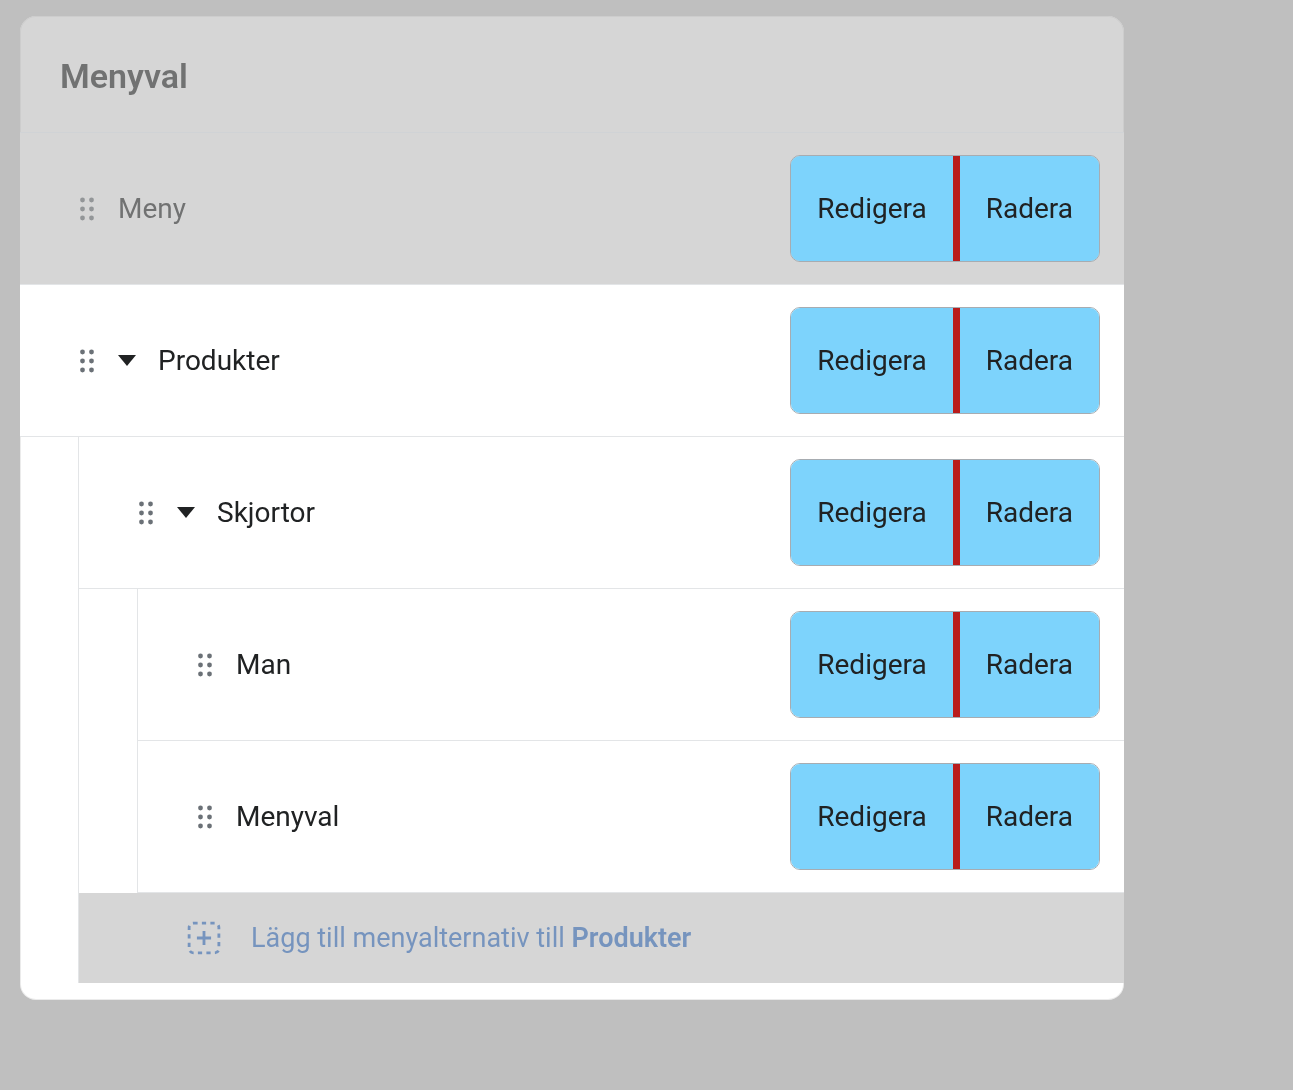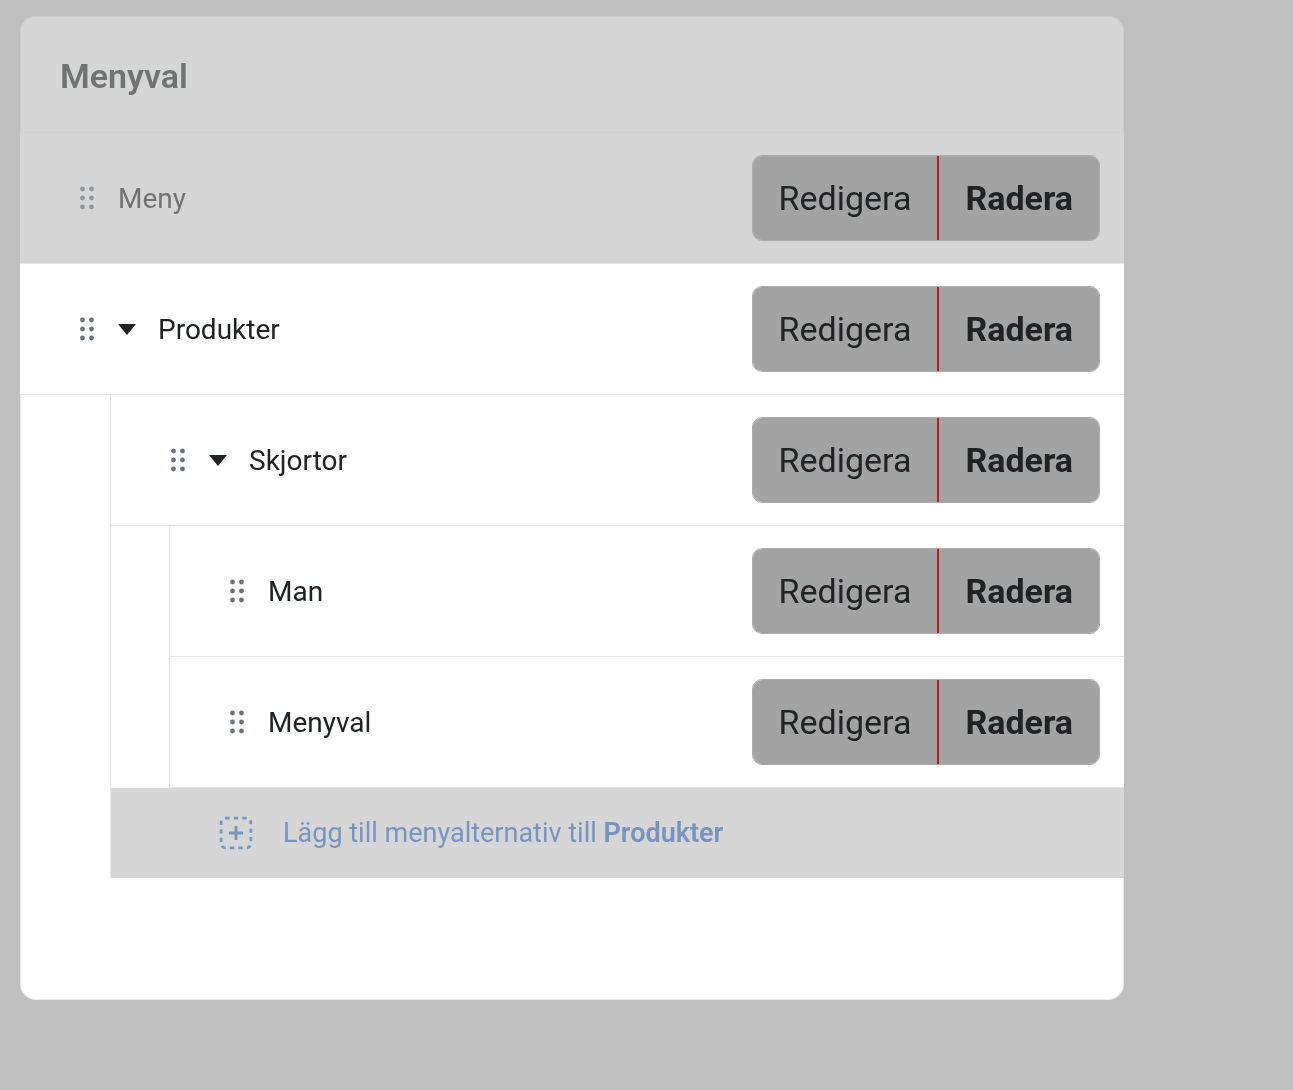--- a/index.html
+++ b/index.html
@@ -58,21 +58,21 @@
   }
   .row .left {
     display: flex;
     align-items: center;
     gap: 22px;
     font-size: 28px;
   }
   .indent-0 .left { padding-left: 58px; }
   .indent-1 .left { padding-left: 58px; }
 
-  .nest-wrap-1 { margin-left: 90px; border-left: 1px solid #e3e5e7; }
+  .nest-wrap-1 { margin-left: 58px; border-left: 1px solid #e3e5e7; }
   .nest-wrap-2 { margin-left: 58px; border-left: 1px solid #e3e5e7; }
 
   .drag {
     width: 18px;
     height: 24px;
     color: #6b7177;
     flex: 0 0 auto;
   }
   .caret {
     width: 0;
@@ -85,29 +85,29 @@
   .label { font-weight: 400; }
 
   .btn-group {
     display: flex;
     border: 1px solid #a7acb1;
     border-radius: 10px;
     overflow: hidden;
     z-index: 1;
   }
   .btn {
-    background: #a3a3a3;
+    background: #7dd3fc;
     border: none;
-    font-size: 34px;
-    padding: 22px 26px;
+    font-size: 28px;
+    padding: 36px 26px;
     color: #202223;
     cursor: pointer;
     font-family: inherit;
   }
-  .btn + .btn { border-left: 2px solid #b91c1c; font-weight: bold; }
+  .btn + .btn { border-left: 7px solid #b91c1c; }
 
   .add-row {
     position: relative;
     display: flex;
     align-items: center;
     gap: 30px;
     padding: 28px 24px 28px 0;
     border-bottom: 1px solid #e3e5e7;
     background: #fff;
     font-size: 27px;

